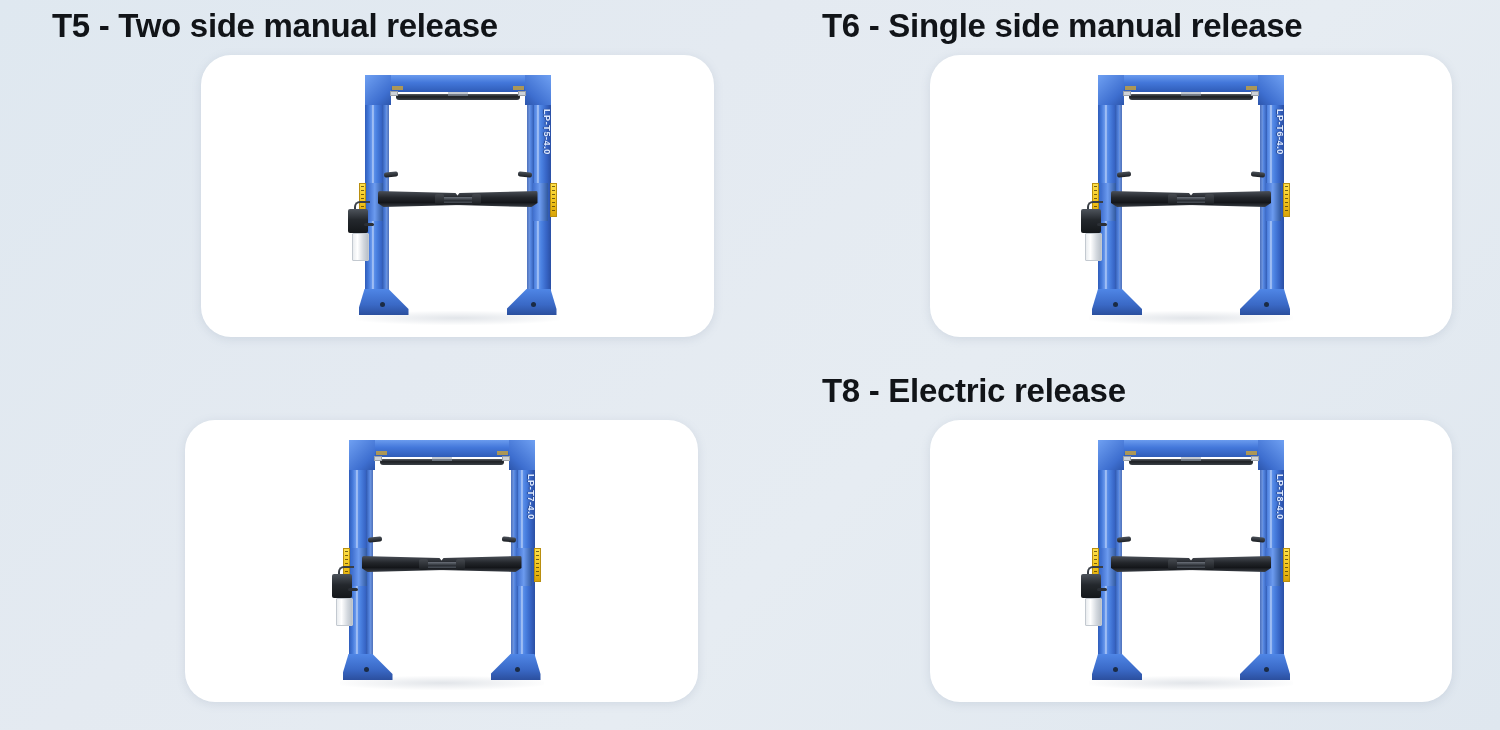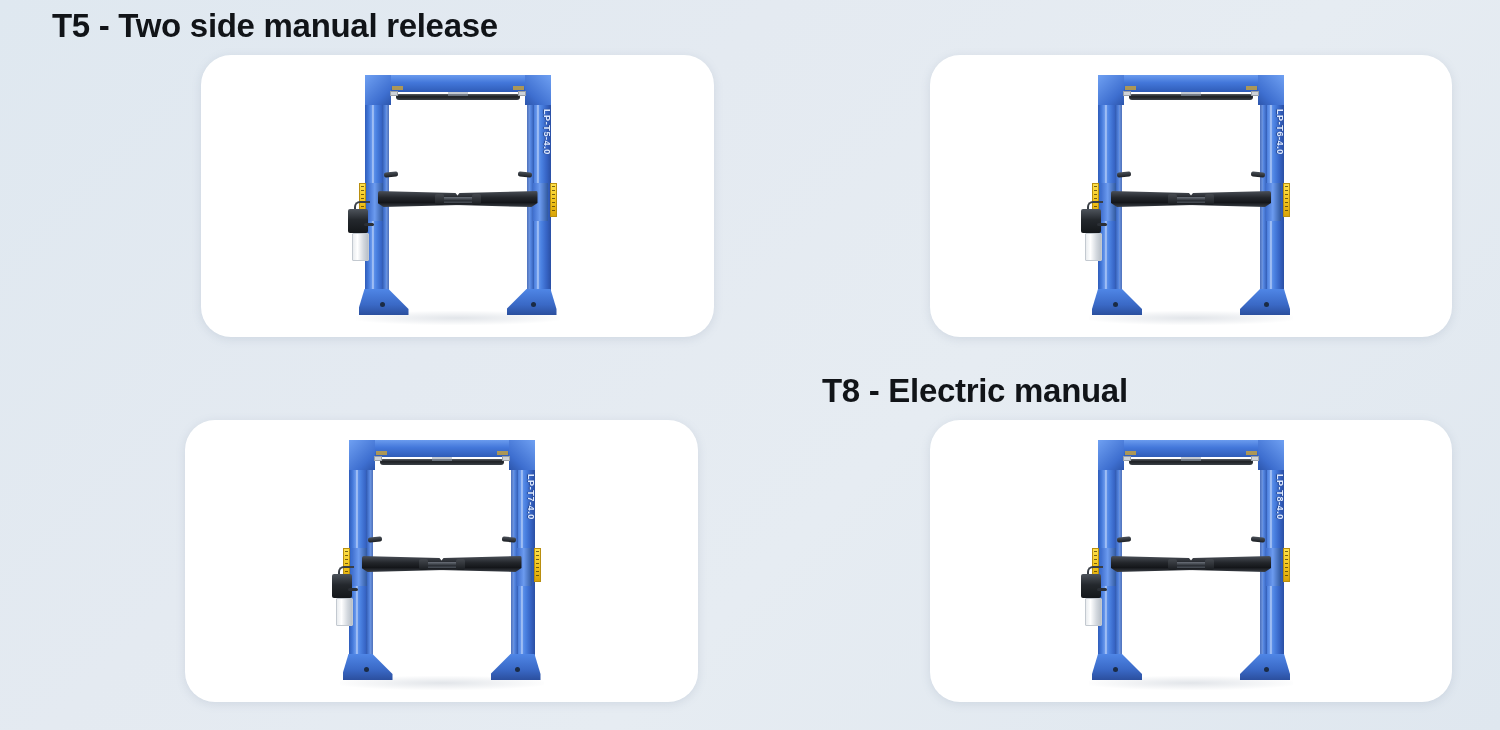--- a/index.html
+++ b/index.html
@@ -380,20 +380,21 @@
         <div class="power-tank"></div>
         <div class="foot left"></div>
         <div class="foot right"></div>
         <div class="anchor left"></div>
         <div class="anchor right"></div>
       </div>
     </div>
   </div>
 
   <div class="panel panel-t6">
+    <div class="panel-title">T6 - Single side manual release</div>
     <div class="card">
       <div class="lift">
         <div class="floor-shadow"></div>
         <div class="post left"></div>
         <div class="post right"></div>
         <div class="post-rail left"></div>
         <div class="post-rail right"></div>
         <div class="beam"></div>
         <div class="beam-corner left"></div>
         <div class="beam-corner right"></div>
@@ -464,21 +465,21 @@
         <div class="power-tank"></div>
         <div class="foot left"></div>
         <div class="foot right"></div>
         <div class="anchor left"></div>
         <div class="anchor right"></div>
       </div>
     </div>
   </div>
 
   <div class="panel panel-t8">
-    <div class="panel-title">T8 - Electric manual</div>
+    <div class="panel-title">T8 - Electric release</div>
     <div class="card">
       <div class="lift">
         <div class="floor-shadow"></div>
         <div class="post left"></div>
         <div class="post right"></div>
         <div class="post-rail left"></div>
         <div class="post-rail right"></div>
         <div class="beam"></div>
         <div class="beam-corner left"></div>
         <div class="beam-corner right"></div>

